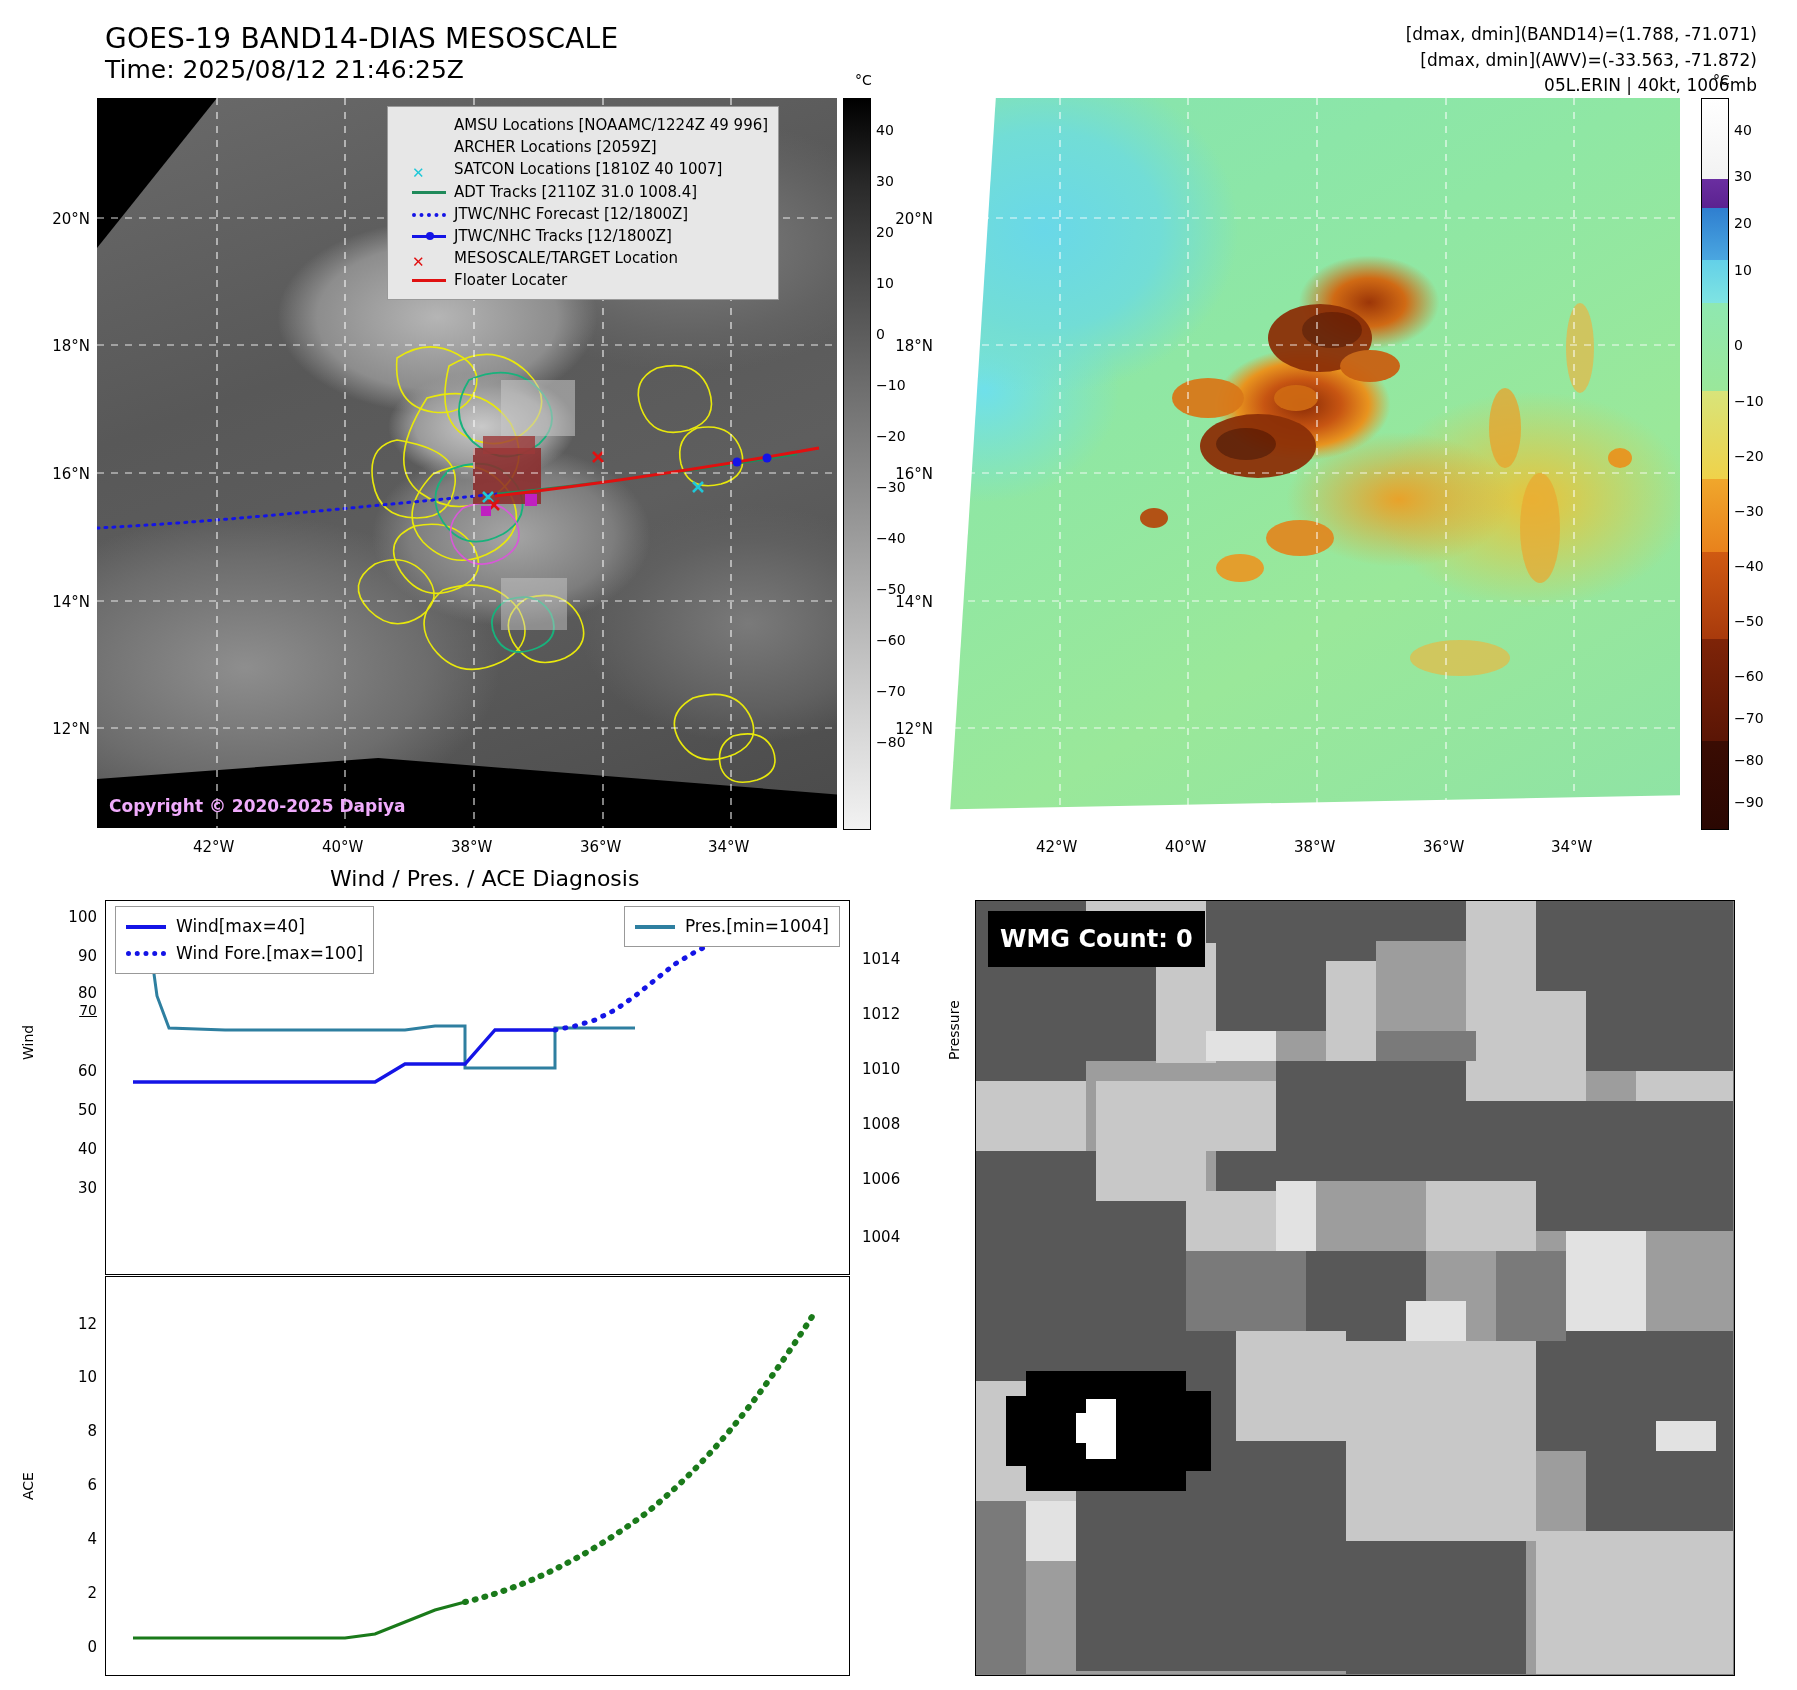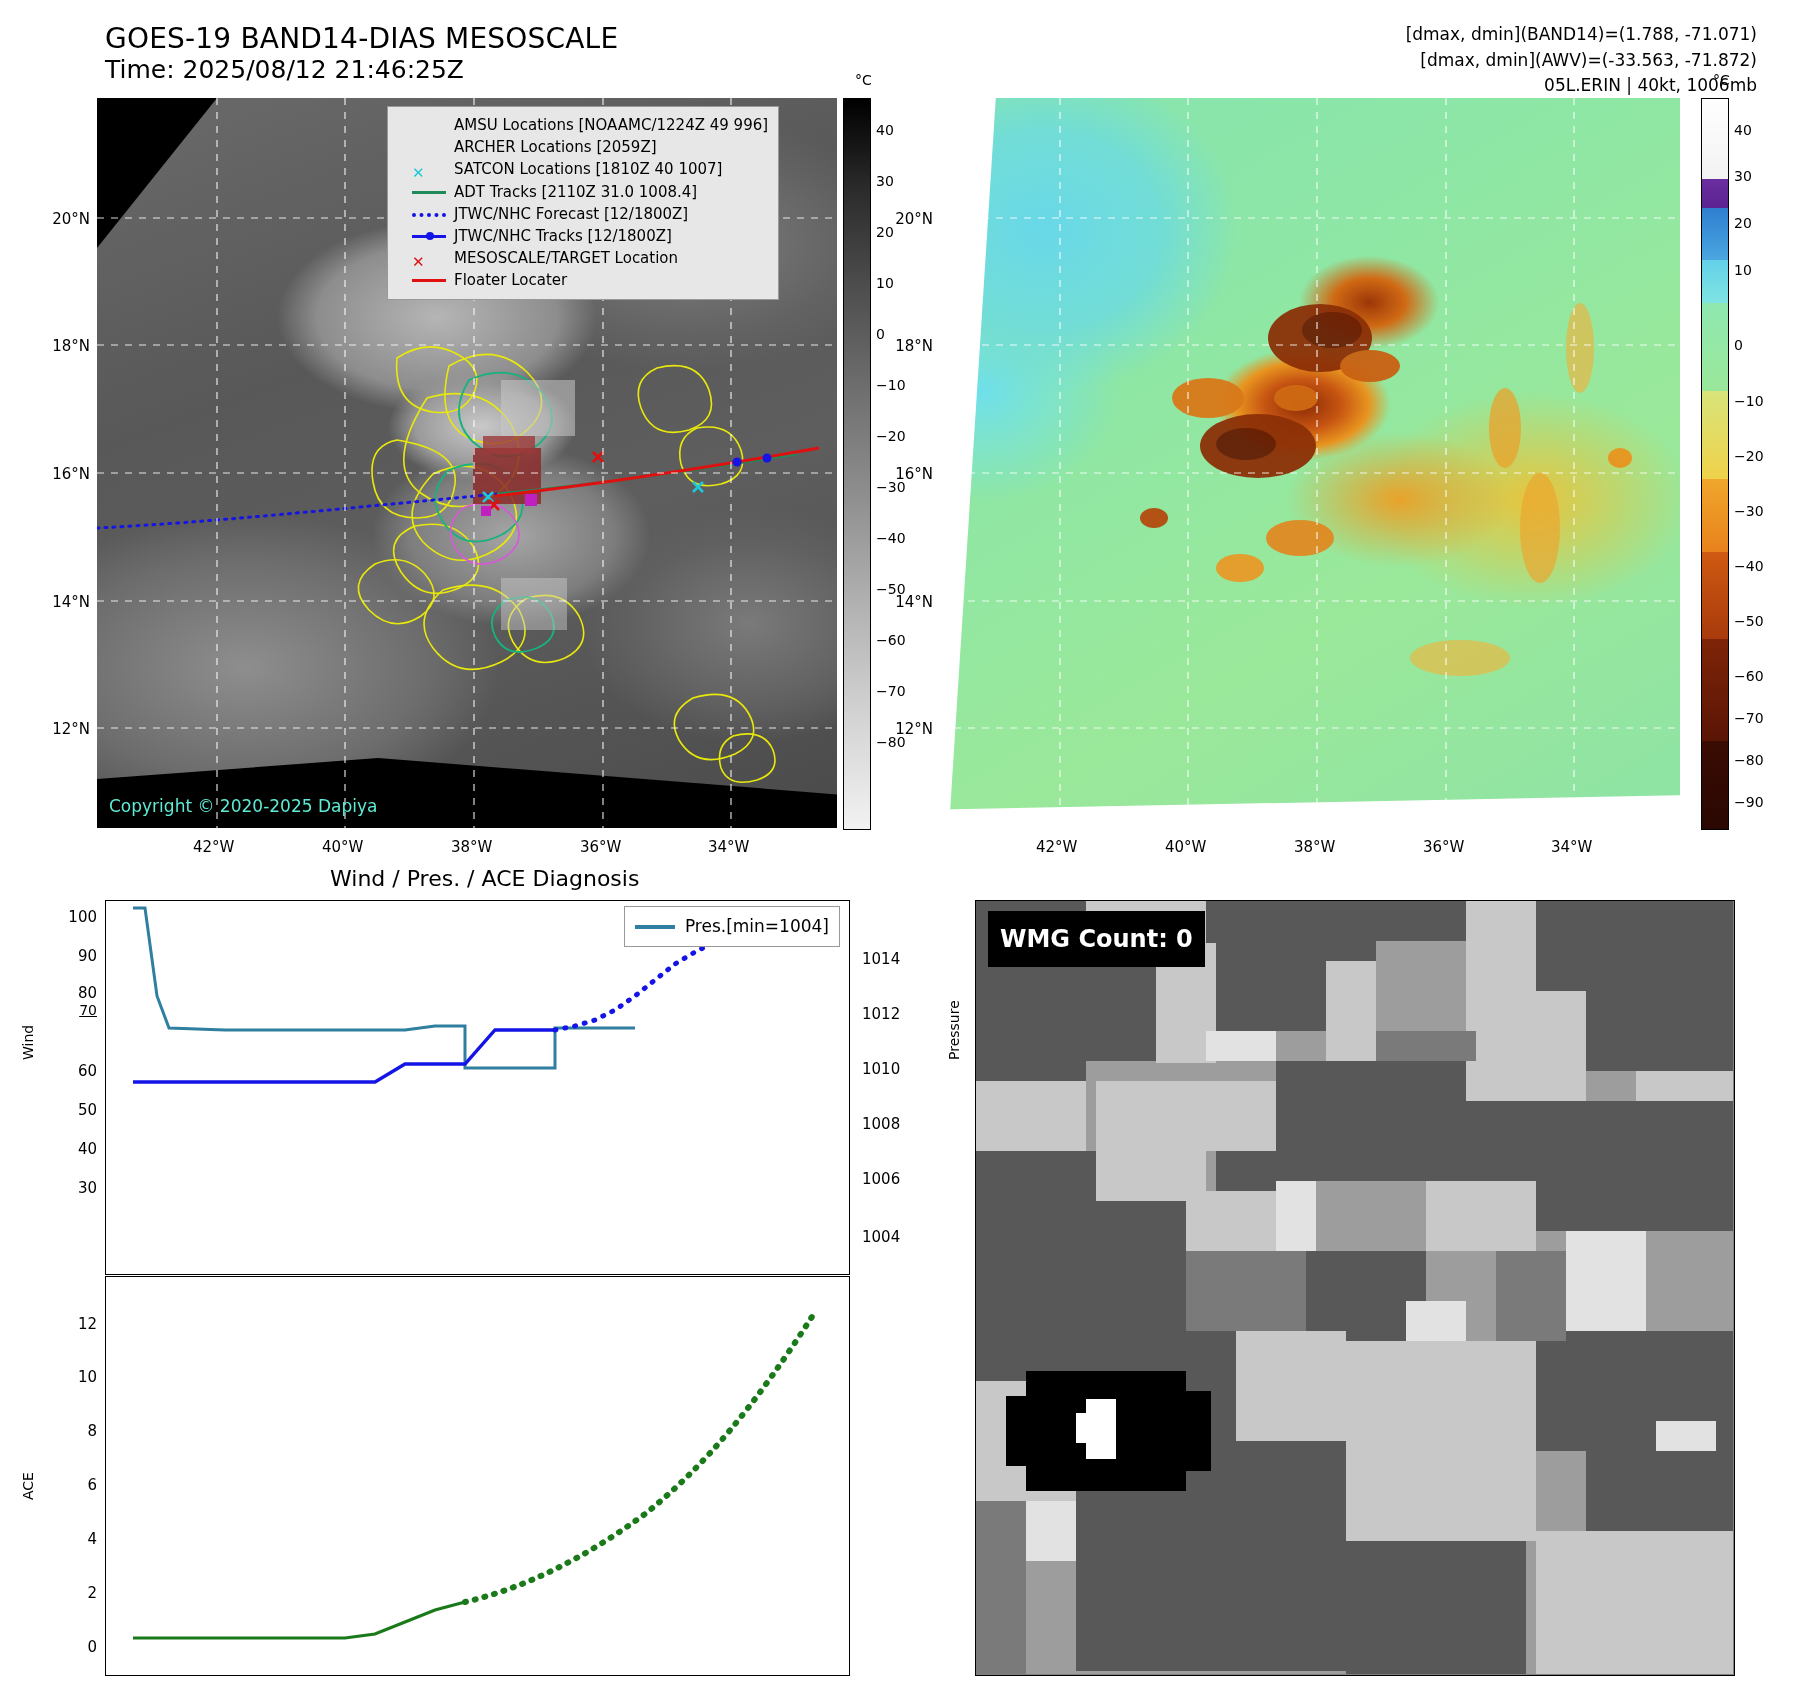--- a/index.html
+++ b/index.html
@@ -20,21 +20,21 @@
       radial-gradient(ellipse 170px 110px at 56% 60%, #a5a5a5 0%, #7d7d7d 60%, rgba(120,120,120,0) 82%),
       radial-gradient(ellipse 300px 180px at 20% 78%, #8e8e8e 0%, #6d6d6d 60%, rgba(100,100,100,0) 85%),
       radial-gradient(ellipse 260px 150px at 80% 20%, #7e7e7e 0%, #636363 60%, rgba(95,95,95,0) 85%),
       radial-gradient(ellipse 200px 140px at 88% 72%, #7a7a7a 0%, #606060 60%, rgba(92,92,92,0) 85%),
       linear-gradient(160deg,#6a6a6a 0%,#585858 35%,#5e5e5e 60%,#4a4a4a 100%);
   }
   .ir-corner-tl{position:absolute;left:0;top:0;width:120px;height:150px;background:#000;
     clip-path:polygon(0 0,100% 0,0 100%);}
   .ir-bottom-black{position:absolute;left:0;bottom:0;width:100%;height:70px;background:#000;
     clip-path:polygon(0 30%, 38% 0, 100% 52%, 100% 100%, 0 100%);}
-  .copyright{position:absolute;left:12px;bottom:12px;color:#5eead4;font-size:17px;font-weight:normal;}
+  .copyright{position:absolute;left:12px;bottom:12px;color:#f0abfc;font-size:17px;font-weight:bold;}
 
   
   #wv-panel{left:940px;top:98px;width:740px;height:730px;}
   #wv-img{position:absolute;inset:0;overflow:hidden;background:#7fe3a6;}
   .wvbase{position:absolute;inset:0;
     background:
       radial-gradient(ellipse 110px 70px at 49% 42%, #8a2b06 0%, #c75512 35%, #e8941f 60%, rgba(240,190,60,0) 80%),
       radial-gradient(ellipse 90px 60px at 58% 28%, #9c3608 0%, #d06a14 40%, rgba(235,170,50,0) 78%),
       radial-gradient(ellipse 150px 90px at 62% 55%, #e8a22a 0%, rgba(230,200,70,0) 75%),
       radial-gradient(ellipse 220px 150px at 80% 55%, #e7c43c 0%, rgba(190,220,110,0) 72%),
@@ -341,20 +341,30 @@
 <div class="panel" id="wind-panel">
   <div class="plotbox"></div>
   <svg width="745" height="375" style="position:absolute;left:0;top:0;">
 
     <polyline fill="none" stroke="#2e7fa0" stroke-width="3" points="28,8 40,8 52,96 64,128 120,130 180,130 240,130 300,130 330,126 360,126 360,168 420,168 450,168 450,128 500,128 530,128"></polyline>
 
     <polyline fill="none" stroke="#1414e6" stroke-width="3.4" points="28,182 120,182 180,182 240,182 270,182 300,164 330,164 360,164 390,130 420,130 450,130"></polyline>
 
     <polyline fill="none" stroke="#1414e6" stroke-width="5" stroke-dasharray="1,9" stroke-linecap="round" points="450,130 470,126 490,120 510,110 530,96 550,80 570,64 590,52 610,42 630,36 650,34 670,34 690,30 710,26"></polyline>
   </svg>
+  <div class="plegend" style="left:10px;top:6px;">
+    <div class="row">
+      <span style="display:inline-block;width:40px;height:4px;background:#1414e6;"></span>
+      <span>Wind[max=40]</span>
+    </div>
+    <div class="row">
+      <span style="display:inline-block;width:40px;height:0;border-top:5px dotted #1414e6;"></span>
+      <span>Wind Fore.[max=100]</span>
+    </div>
+  </div>
   <div class="plegend" style="right:10px;top:6px;">
     <div class="row">
       <span style="display:inline-block;width:40px;height:4px;background:#2e7fa0;"></span>
       <span>Pres.[min=1004]</span>
     </div>
   </div>
 </div>
 
 <div>
   <div class="ylab" style="left:42px;top:908px;width:55px;font-size:15px;">100</div>

